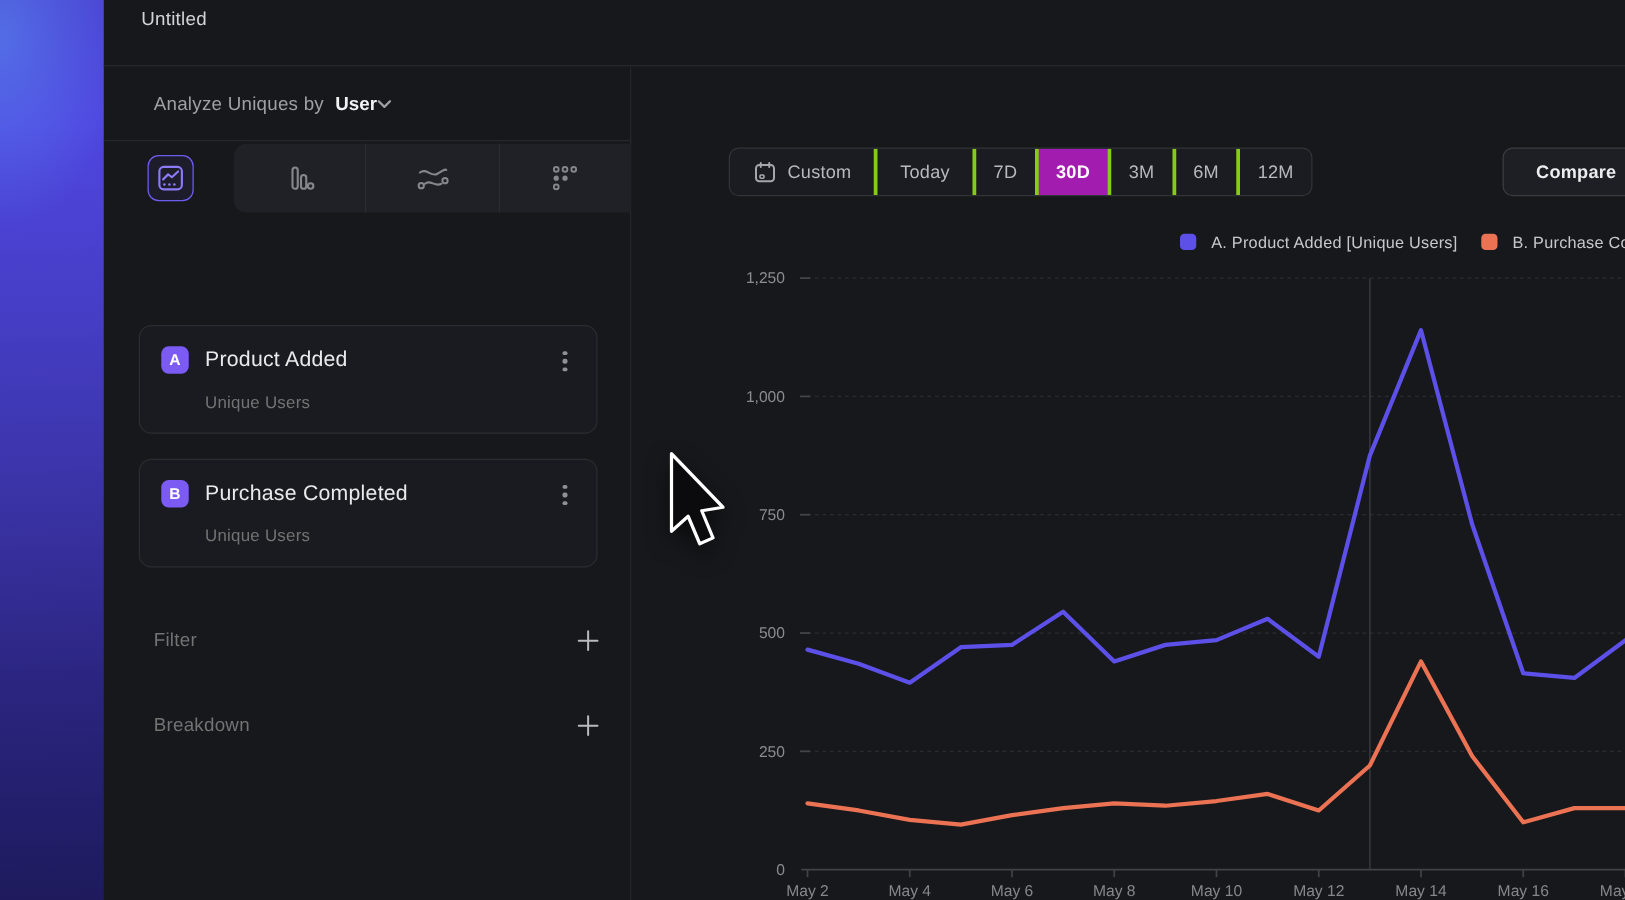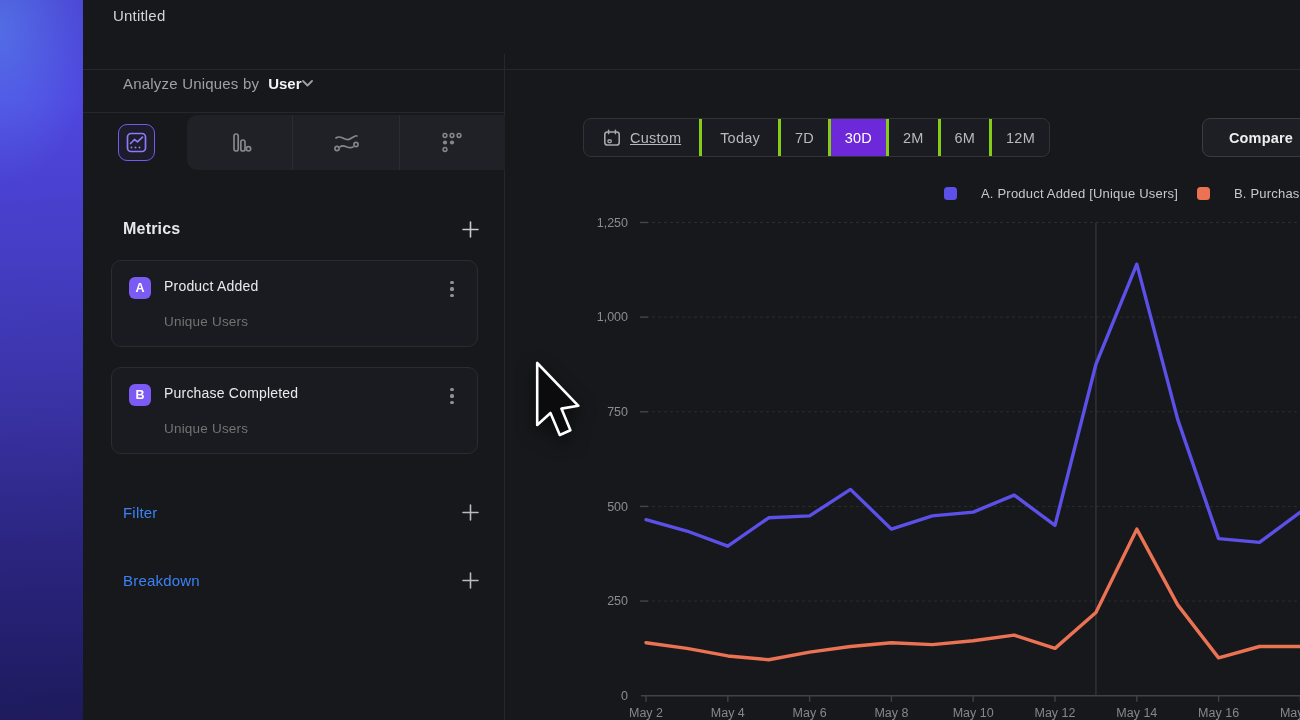--- a/index.html
+++ b/index.html
@@ -12,21 +12,21 @@
   }
   
   .bg-strip {
     position:absolute; left:0; top:0; width:83px; height:720px;
     background:
       radial-gradient(140px 220px at 0px 30px, rgba(90,150,245,.50), rgba(90,150,245,0) 70%),
       linear-gradient(178deg, #4A42D2 0%, #4F46E0 14%, #463EC6 34%, #3A33A6 55%, #2B2580 76%, #1E1A5C 100%);
   }
   
   .topbar {
-    position:absolute; left:83px; top:0; width:1217px; height:70px;
+    position:absolute; left:83px; top:0; width:1217px; height:53px;
     border-bottom:1px solid #27282D;
   }
   .window-title {
     position:absolute; left:30px; top:7px;
     font-size:15px; font-weight:500; color:#D3D4D8; letter-spacing:.2px;
   }
   
   .left-panel {
     position:absolute; left:83px; top:54px; width:422px; height:675px;
     border-right:1px solid #26272C;
@@ -46,58 +46,58 @@
   .tab-strip {
     position:absolute; left:104px; top:61px; width:318px; height:55px;
     background:#202127; border-radius:10px 0 0 10px;
     display:flex;
   }
   .tab-cell { flex:1; display:flex; align-items:center; justify-content:center; border-left:1px solid #2B2C31; }
   .tab-cell:first-child { border-left:none; }
   
   .section-row { position:absolute; left:0; width:100%; height:36px; }
   .section-row .sec-label { position:absolute; left:40px; top:50%; transform:translateY(-50%); font-size:16px; font-weight:700; color:#E7E8EA; letter-spacing:.2px; }
-  .section-row .sec-label.dim { color:#3b82f6; font-weight:500; font-size:15px; }
+  .section-row .sec-label.dim { color:#737373; font-weight:500; font-size:15px; }
   .section-row .plus-btn { position:absolute; right:23px; top:50%; transform:translateY(-50%); width:22px; height:22px; display:flex; align-items:center; justify-content:center; cursor:pointer; }
   .metric-card {
     position:absolute; left:28px; width:367px; height:87px;
     background:#1A1B20; border:1px solid #2B2C32; border-radius:10px;
   }
   .m-badge {
     position:absolute; left:17px; top:16px; width:22px; height:22px; border-radius:6px;
     background:#7B5BF3; color:#fff; font-size:12.5px; font-weight:700;
     display:flex; align-items:center; justify-content:center;
   }
-  .m-title { position:absolute; left:52px; top:17px; font-size:14px; font-weight:500; color:#E9EAEC; letter-spacing:.2px; }
+  .m-title { position:absolute; left:52px; top:17px; font-size:17px; font-weight:500; color:#E9EAEC; letter-spacing:.2px; }
   .m-sub   { position:absolute; left:52px; top:53px; font-size:13.5px; color:#737373; letter-spacing:.2px; }
   .kebab { position:absolute; right:16px; top:18px; width:18px; height:20px; display:flex; flex-direction:column; align-items:center; justify-content:center; gap:3.2px; cursor:pointer; }
   .kebab i { width:3.2px; height:3.2px; border-radius:50%; background:#8F9196; }
   
   .chart-panel { position:absolute; left:505px; top:54px; width:795px; height:666px; }
   .range-group {
     position:absolute; left:78px; top:64px; height:39px;
     display:flex; align-items:stretch;
     background:#1B1C21; border:1px solid #323338; border-radius:8px; overflow:hidden;
   }
   .range-btn {
     display:flex; align-items:center; justify-content:center; gap:8px;
     padding:0 18px; font-size:14.5px; color:#B7B9BE; letter-spacing:.2px;
     border-left:3px solid #84cc16; cursor:pointer; white-space:nowrap;
   }
-  .range-btn:first-child { border-left:none;text-decoration:underline; }
+  .range-btn:first-child { border-left:none; }
   .range-btn.short { padding:0 14px; }
-  .range-btn.selected { background:#6d28d9; color:#FFFFFF; font-weight:400; }
+  .range-btn.selected { background:#a21caf; color:#FFFFFF; font-weight:700; }
   .compare-btn {
     position:absolute; left:697px; top:64px; width:118px; height:39px;
     background:#1E1F24; border:1px solid #3B3C42; border-radius:8px;
     color:#ECEDEF; font-size:14.5px; font-weight:700; letter-spacing:.2px;
     display:flex; align-items:center; justify-content:center; cursor:pointer;
   }
   .legend { position:absolute; left:439px; top:132px; display:flex; gap:19px; white-space:nowrap; }
-  .legend-item { display:flex; align-items:center; gap:24px; }
+  .legend-item { display:flex; align-items:center; gap:12px; }
   .legend-swatch { width:13px; height:13px; border-radius:3.5px; flex:0 0 auto; }
   .legend-label { font-size:13px; color:#C6C8CD; letter-spacing:.2px; }
   #chart-svg { position:absolute; left:0; top:-54px; width:795px; height:720px; overflow:hidden; }
   
   .cursor { position:absolute; left:535px; top:361px; z-index:50; filter:drop-shadow(0 7px 9px rgba(0,0,0,.55)); }
   svg { display:block; }
 </style>
 </head>
 <body>
 
@@ -151,28 +151,20 @@
         <circle cx="6" cy="5.5" r="1.9" fill="none" stroke="#85878C" stroke-width="1.5"></circle>
         <circle cx="13" cy="5.5" r="1.9" fill="none" stroke="#85878C" stroke-width="1.5"></circle>
         <circle cx="20" cy="5.5" r="1.9" fill="none" stroke="#85878C" stroke-width="1.5"></circle>
         <circle cx="6" cy="12.5" r="2.1" fill="#85878C"></circle>
         <circle cx="13" cy="12.5" r="2.1" fill="#85878C"></circle>
         <circle cx="6" cy="19.5" r="1.9" fill="none" stroke="#85878C" stroke-width="1.5"></circle>
       </svg>
     </div>
   </div>
 
-  <div class="section-row" style="top:157px;">
-    <span class="sec-label">Metrics</span>
-    <span class="plus-btn">
-      <svg width="19" height="19" viewBox="0 0 19 19">
-        <path d="M9.5 2 V17 M2 9.5 H17" stroke="#C9CACD" stroke-width="1.6" stroke-linecap="round"></path>
-      </svg>
-    </span>
-  </div>
 
   <div class="metric-card" style="top:206px;">
     <span class="m-badge">A</span>
     <span class="m-title">Product Added</span>
     <span class="m-sub">Unique Users</span>
     <span class="kebab">
         <i></i>
         <i></i>
         <i></i>
       </span>
@@ -261,21 +253,21 @@
       <div class="range-btn">
         <span>Today</span>
       </div>
       <div class="range-btn short">
         <span>7D</span>
       </div>
       <div class="range-btn short selected">
         <span>30D</span>
       </div>
       <div class="range-btn short">
-        <span>2M</span>
+        <span>3M</span>
       </div>
       <div class="range-btn short">
         <span>6M</span>
       </div>
       <div class="range-btn short">
         <span>12M</span>
       </div>
     </div>
   <div class="compare-btn">Compare</div>
   <div class="legend" id="legend">

